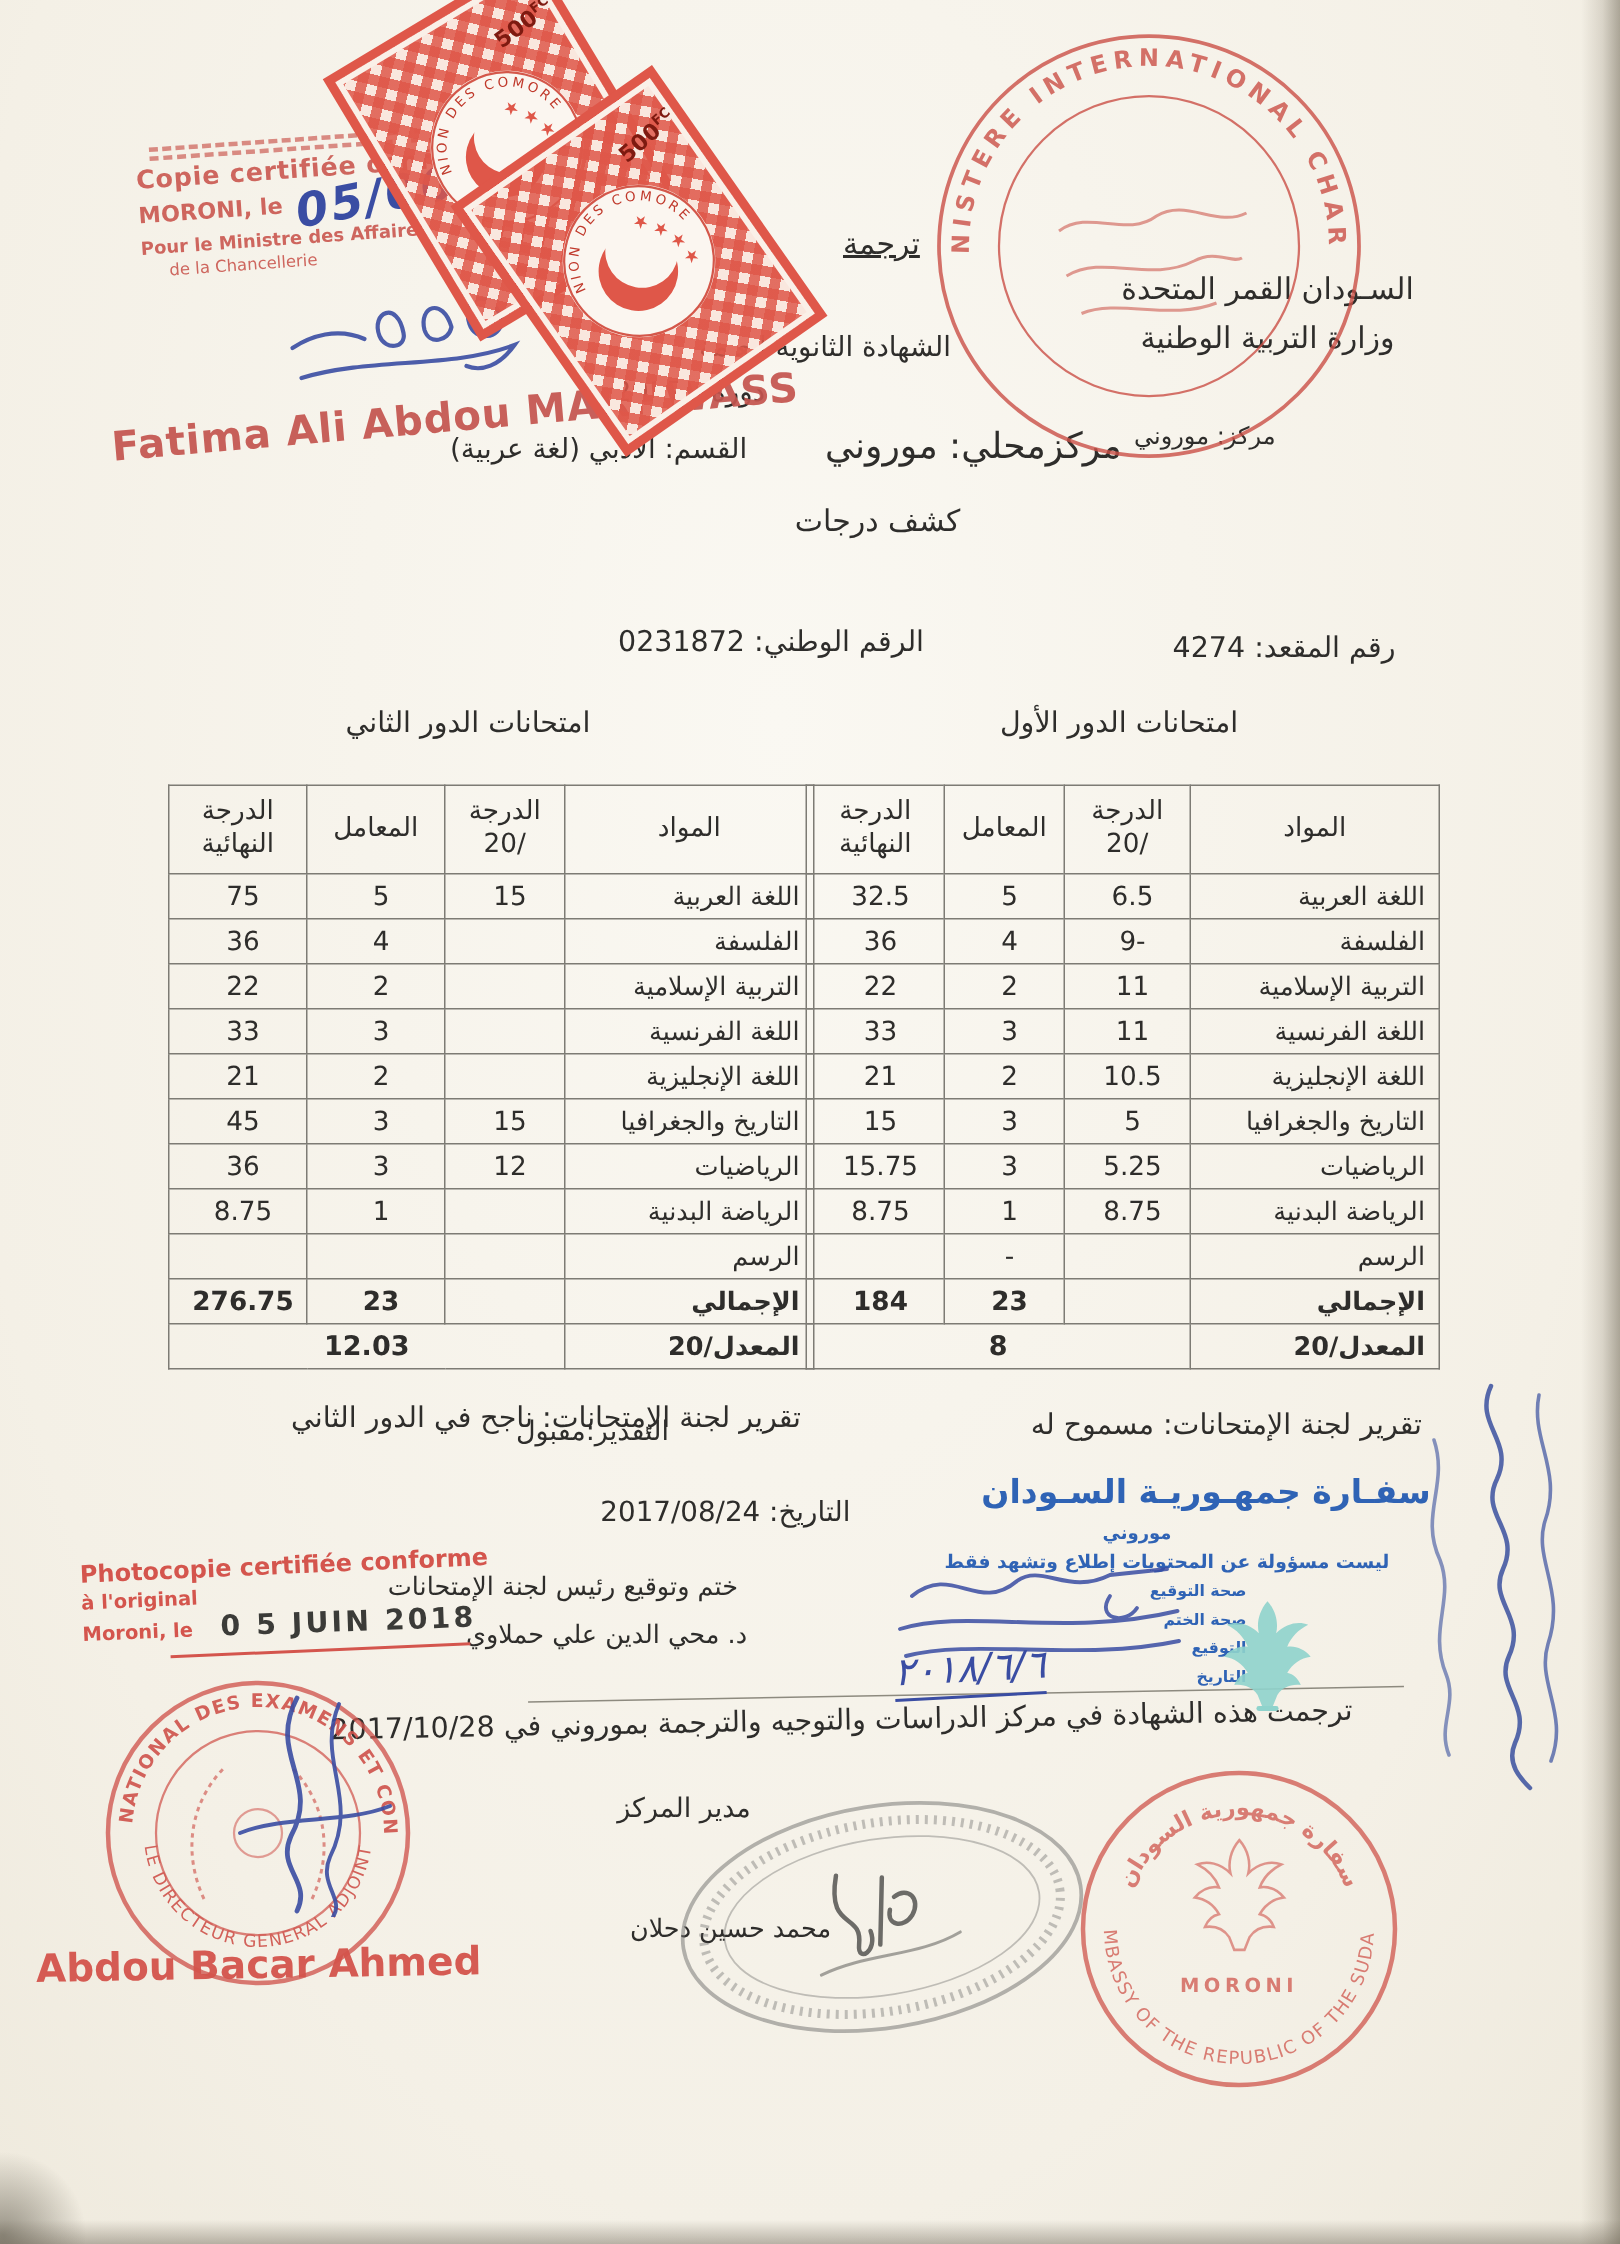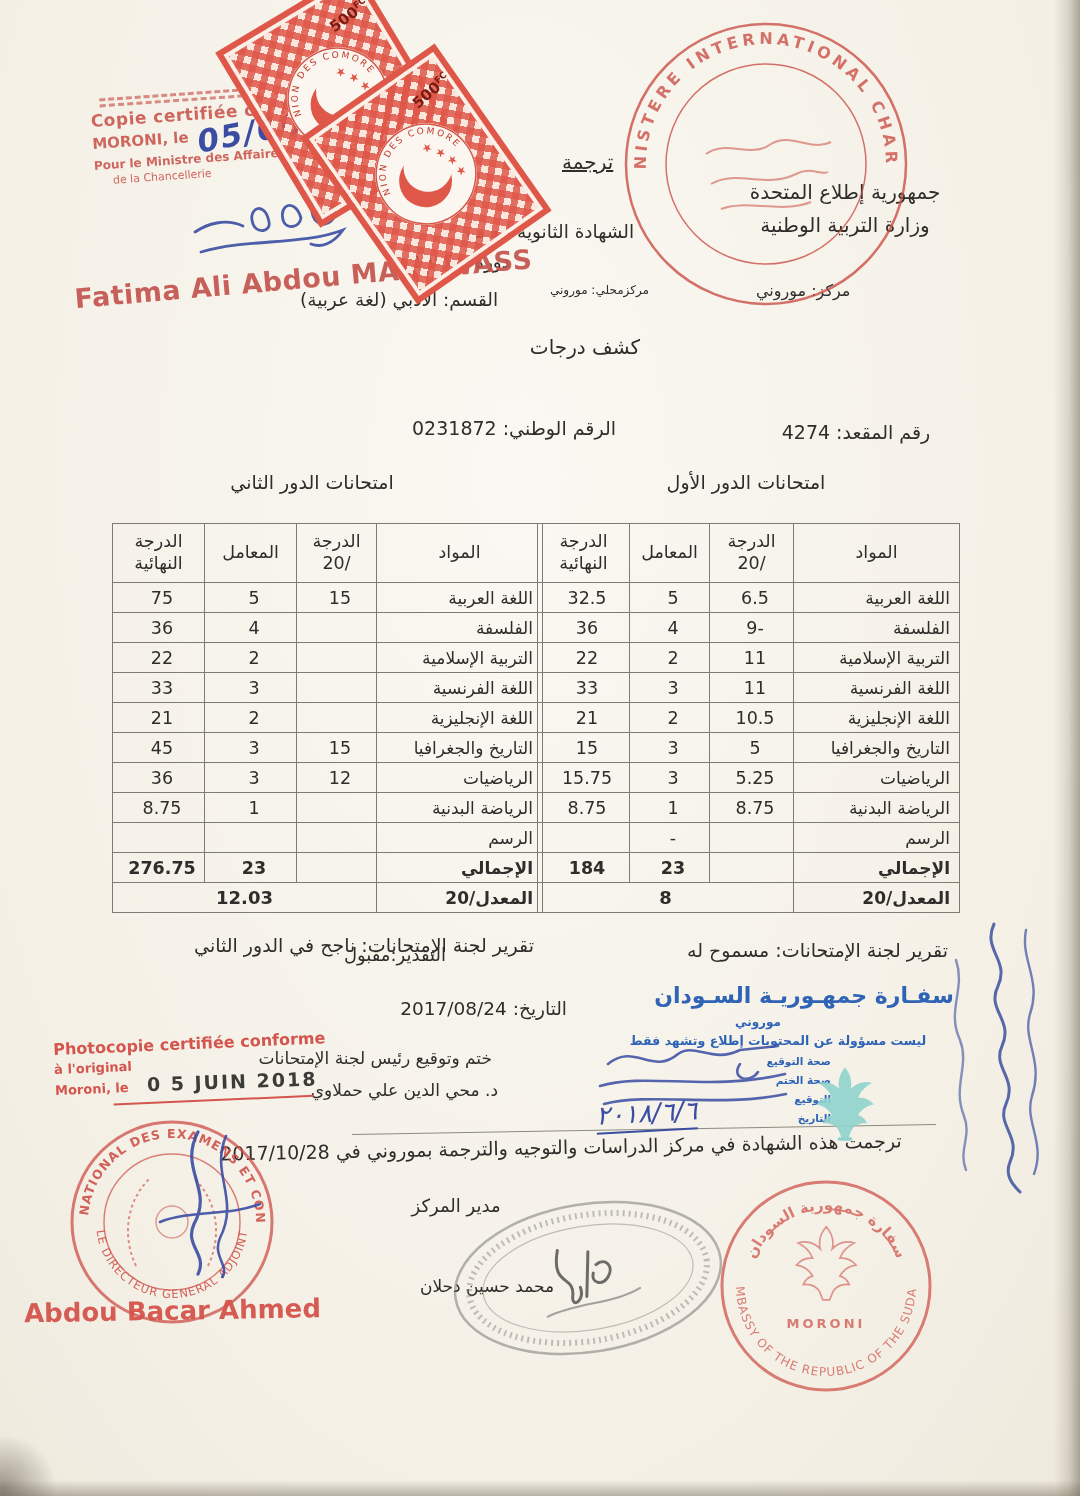--- a/index.html
+++ b/index.html
@@ -22,21 +22,21 @@
   .ctr { text-align:center; }
   .rgt { text-align:right; }
 
   
   .t-translation { left:562px; top:150px; font-size:20px; text-decoration:underline; }
   .t-republic   { left:690px; top:180px; width:310px; font-size:20px; }
   .t-ministry   { left:690px; top:213px; width:310px; font-size:20px; }
   .t-cert       { left:443px; top:221px; width:214px; font-size:18.5px; }
   .t-session    { left:398px; top:251px; width:112px; font-size:18.5px; }
   .t-center     { left:756px; top:281px; font-size:16px; }
-  .t-localcenter{ left:550px; top:283px; font-size:12px; }
+  .t-localcenter{ left:550px; top:283px; font-size:24px; }
   .t-section    { left:300px; top:289px; font-size:18.5px; }
   .t-doctitle   { left:487px; top:335px; width:196px; font-size:20px; letter-spacing:1px; }
   .t-student    { left:228px; top:389px; width:722px; font-size:19px; }
   .t-seat       { left:760px; top:421px; width:192px; font-size:19px;text-align:center; }
   .t-natid      { left:386px; top:417px; width:230px; font-size:19px; }
   .t-title1     { left:628px; top:471px; width:236px; font-size:19px; }
   .t-title2     { left:192px; top:471px; width:240px; font-size:19px; }
   .t-rep1       { left:622px; top:939px; width:326px; font-size:19px; }
   .t-rep2       { left:160px; top:934px; width:374px; font-size:19px; }
   .t-apprec     { left:328px; top:944px; width:118px; font-size:18px; }
@@ -125,21 +125,21 @@
 
   .sig-top   { left:183px; top:172px; width:170px; height:100px; }
   .sig-office{ left:138px; top:1126px; width:132px; height:152px; }
 </style>
 </head>
 <body>
 
 <div class="page">
 
   <div class="abs ar t-translation">ترجمة</div>
-  <div class="abs ar ctr t-republic">جمهورية إطلاع المتحدة</div>
+  <div class="abs ar ctr t-republic">السـودان القمر المتحدة</div>
   <div class="abs ar ctr t-ministry">وزارة التربية الوطنية</div>
   <div class="abs ar ctr t-cert">الشهادة الثانوية العامة</div>
   <div class="abs ar rgt t-session">دورة : 2017</div>
   <div class="abs ar t-center">مركز: موروني</div>
   <div class="abs ar t-localcenter">مركزمحلي: موروني</div>
   <div class="abs ar t-section">القسم: الأدبي (لغة عربية)</div>
   <div class="abs ar ctr t-doctitle">كشف درجات</div>
 
   <div class="abs ar rgt t-seat">رقم المقعد: 4274</div>
   <div class="abs ar rgt t-natid">الرقم الوطني: 0231872</div>

